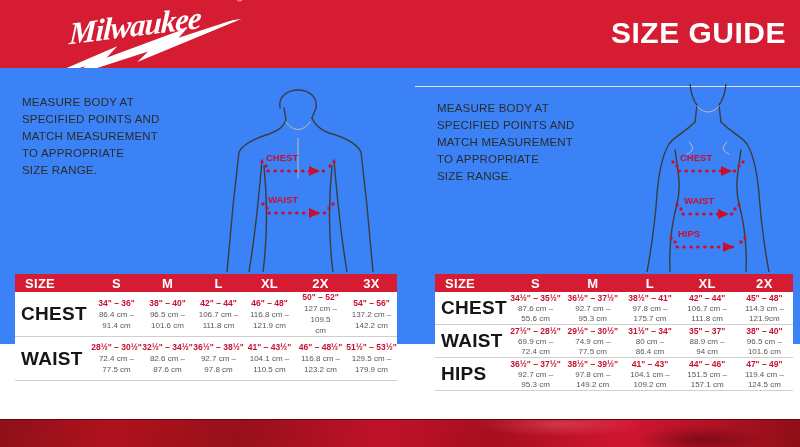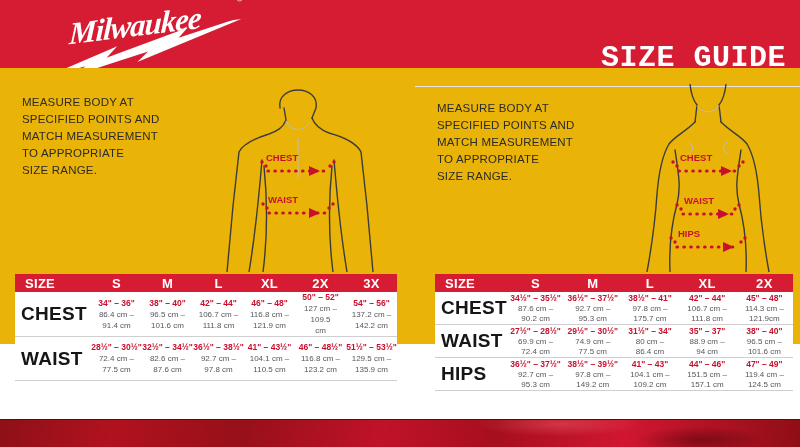--- a/index.html
+++ b/index.html
@@ -8,24 +8,24 @@
 
   
   .topbar{position:absolute;left:0;top:0;width:800px;height:68px;background:#D51C33;}
   .logo-wrap{position:absolute;left:52px;top:4px;width:200px;height:60px;transform:rotate(-7deg);}
   .logo-bolt{position:absolute;left:-14px;top:26px;width:230px;height:36px;}
   .logo-text{position:absolute;left:18px;top:2px;color:#fff;font-size:31px;font-weight:bold;
              font-style:italic;letter-spacing:-1px;transform:skewX(-10deg);
              font-family:"Liberation Serif","DejaVu Serif",serif;white-space:nowrap;}
   .logo-reg{position:absolute;left:188px;top:0;color:#fff;font-size:9px;font-style:normal;}
   .guide-title{position:absolute;right:14px;top:16px;color:#fff;font-size:30px;font-weight:bold;
-               letter-spacing:.5px;font-family:Liberation Mono, monospace;margin-top:25px;}
+               letter-spacing:.5px;font-family:Liberation Sans, sans-serif;}
 
   
-  .panel{position:absolute;top:68px;height:276px;background:#eab308;text-decoration:underline;}
+  .panel{position:absolute;top:68px;height:276px;background:#3b82f6;text-decoration:underline;}
   .panel-men{left:0;width:410px;}
   .panel-women{left:410px;width:390px;}
   .panel-topline{position:absolute;left:5px;right:0;top:18px;height:1px;background:#e4e4e4;}
   .instructions{position:absolute;color:#2b2b2b;font-size:11.5px;line-height:17px;
                 letter-spacing:.2px;white-space:pre-line;}
   .panel-men .instructions{left:22px;top:26px;width:200px;}
   .panel-women .instructions{left:27px;top:32px;width:200px;}
   .figure-svg{position:absolute;}
   .panel-men .figure-svg{left:213px;top:8px;}
   .panel-women .figure-svg{left:213px;top:16px;}
@@ -191,21 +191,21 @@
               <div class="v-cm">110.5 cm</div>
             </td>
         <td>
               <div class="v-in">46" – 48½"</div>
               <div class="v-cm">116.8 cm –</div>
               <div class="v-cm">123.2 cm</div>
             </td>
         <td>
               <div class="v-in">51½" – 53½"</div>
               <div class="v-cm">129.5 cm –</div>
-              <div class="v-cm">135.9 cm</div>
+              <div class="v-cm">179.9 cm</div>
             </td>
       </tr>
     </tbody>
       </table>
   </div>
 
   <div class="panel panel-women">
     <div class="panel-topline"></div>
     <div class="instructions">MEASURE BODY AT
 SPECIFIED POINTS AND
@@ -274,21 +274,21 @@
         <th>M</th>
         <th>L</th>
         <th>XL</th>
         <th>2X</th>
       </tr>
       <tr>
         <td class="row-label">CHEST</td>
         <td>
               <div class="v-in">34½" – 35½"</div>
               <div class="v-cm">87.6 cm –</div>
-              <div class="v-cm">90.2 cm</div>
+              <div class="v-cm">55.6 cm</div>
             </td>
         <td>
               <div class="v-in">36½" – 37½"</div>
               <div class="v-cm">92.7 cm –</div>
               <div class="v-cm">95.3 cm</div>
             </td>
         <td>
               <div class="v-in">38½" – 41"</div>
               <div class="v-cm">97.8 cm –</div>
               <div class="v-cm">175.7 cm</div>

